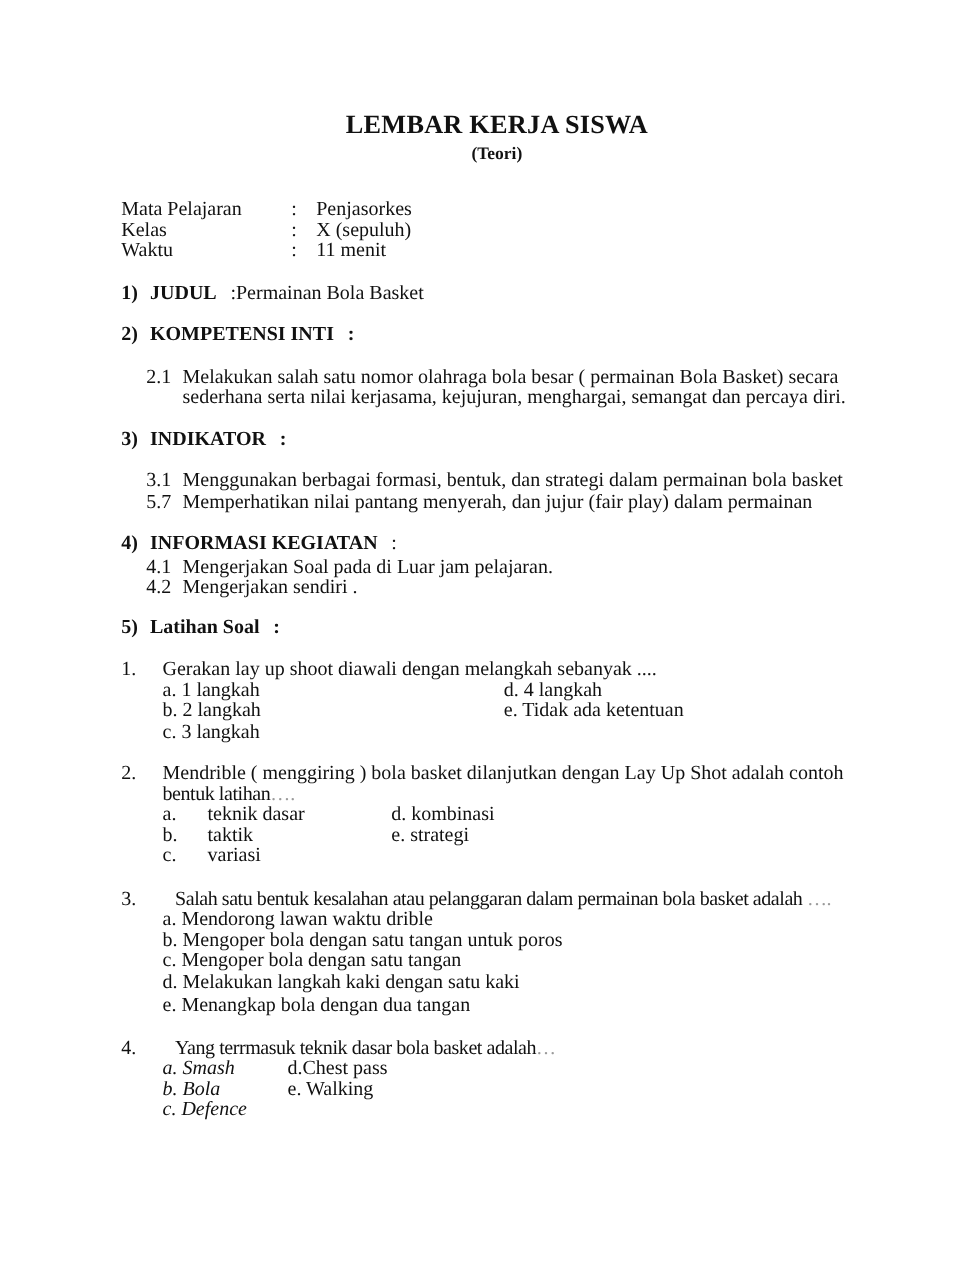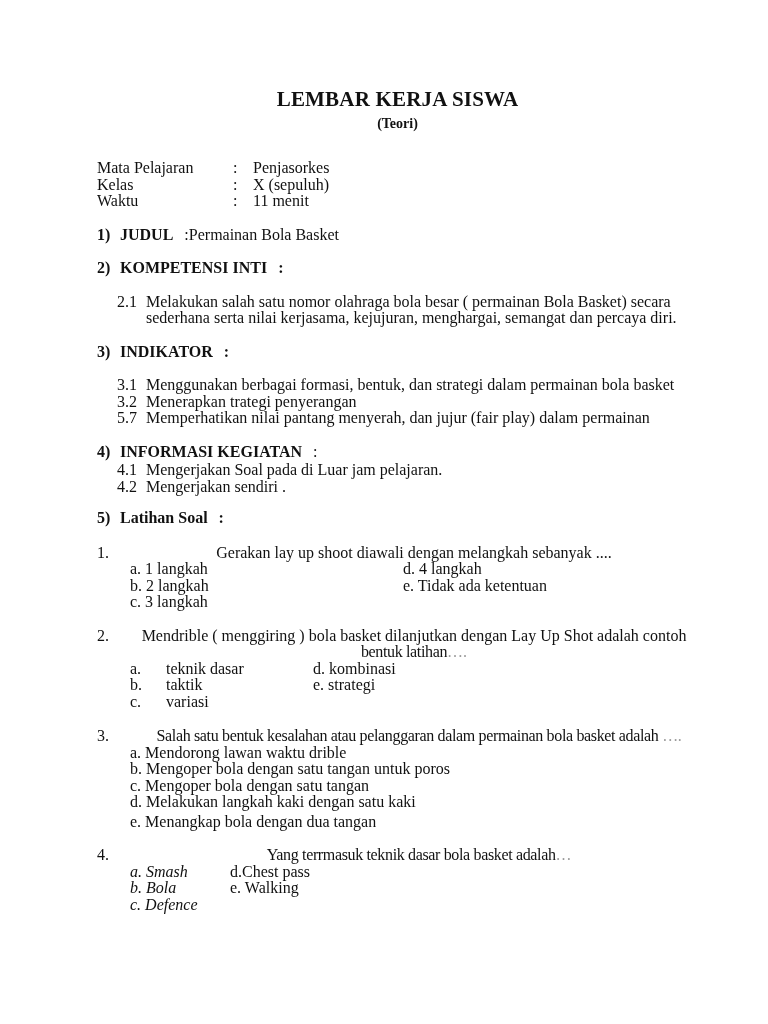--- a/index.html
+++ b/index.html
@@ -46,21 +46,21 @@
   .h-colon { font-weight: normal; margin-left: 11px; }
   .h-colon-b { font-weight: bold; margin-left: 11px; }
   .judul-text { font-weight: normal; }
   .sub-item { display: flex; }
   .sub-item .subnum { width: 29px; flex: none; margin-left: 20px; }
   .sub-item .subtext { flex: 1; }
   .tight { margin-top: 2px; }
   .question { margin-top: 18px; }
   .q-line { display: flex; }
   .q-num { width: 33px; flex: none; }
-  .q-text { flex: 1; text-align: center; }
+  .q-text { flex: 1; }
   .q-indent { padding-left: 10px; }
   .q-body { padding-left: 33px; }
   .opt-row { display: flex; }
   .opt-col1 { width: 273px; flex: none; }
   .opt-col1-q2 { width: 183px; flex: none; display: flex; }
   .opt-letter { width: 36px; flex: none; }
   .opt-col1-q4 { width: 100px; flex: none; font-style: italic; }
   .gap-sm { margin-top: 3px; }
   .dots { color: #9a9a9a; }
   .condensed { letter-spacing: -0.35px; }
@@ -118,24 +118,20 @@
         <span class="sec-num">3)</span>
         <span>INDIKATOR</span>
         <span class="h-colon-b">:</span>
       </div>
       <div class="block">
         <div class="sub-item">
           <span class="subnum">3.1</span>
           <span class="subtext">Menggunakan berbagai formasi, bentuk, dan strategi dalam permainan bola basket</span>
         </div>
         <div class="sub-item">
-          <span class="subnum">3.2</span>
-          <span class="subtext">Menerapkan trategi penyerangan</span>
-        </div>
-        <div class="sub-item">
           <span class="subnum">5.7</span>
           <span class="subtext">Memperhatikan nilai pantang menyerah, dan jujur (fair play) dalam permainan</span>
         </div>
       </div>
     </div>
 
     <div class="block">
       <div class="heading-line">
         <span class="sec-num">4)</span>
         <span>INFORMASI KEGIATAN</span>

